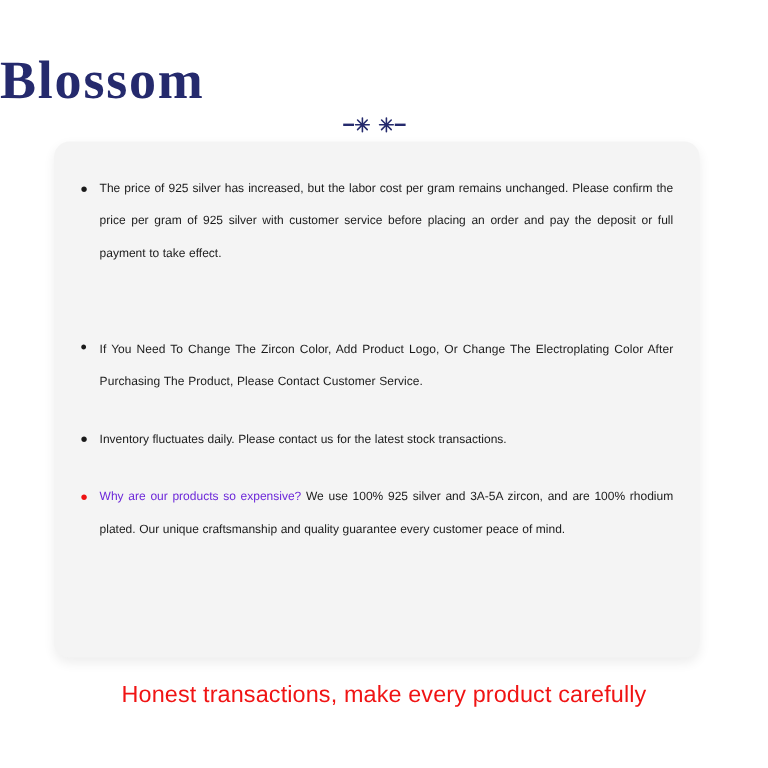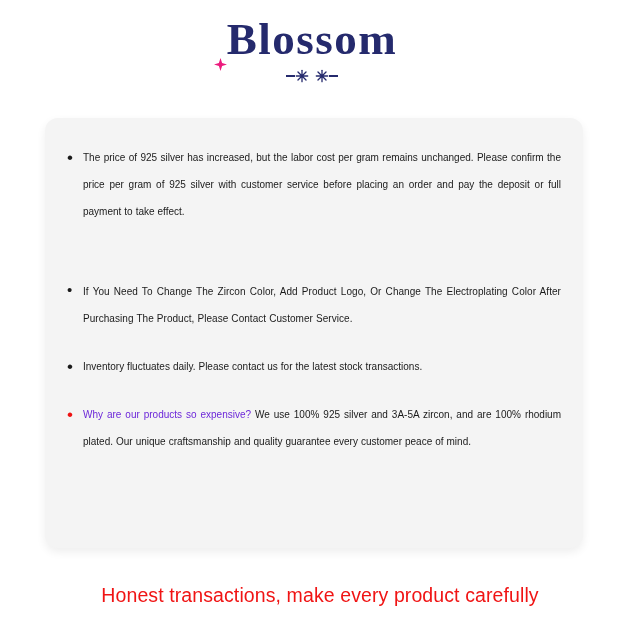--- a/index.html
+++ b/index.html
@@ -11,22 +11,21 @@
     height: 640px;
     background: #ffffff;
     font-family: "Liberation Sans", sans-serif;
     overflow: hidden;
     position: relative;
   }
 
   
   .brand {
     width: 624px;
-    padding-top: 14px;
-    text-align: center;
+    padding-top: 42px;
   }
   .brand-name {
     font-family: "Liberation Serif", serif;
     font-size: 45px;
     line-height: 50px;
     font-weight: 700;
     color: #252a6d;
     letter-spacing: 1.5px;
     position: relative;
     display: inline-block;
@@ -115,21 +114,21 @@
   }
   .note-text.upper { letter-spacing: 0.05px; margin-top: 32px; }
   .q-red {
     color: #6d28d9;
   }
 
   
   .footer {
     position: absolute;
     left: 0;
-    top: 584px;
+    top: 568px;
     width: 640px;
     text-align: center;
     font-size: 19.5px;
     color: #f01414;
     letter-spacing: 0.1px;
   }
 </style>
 </head>
 <body>
 

